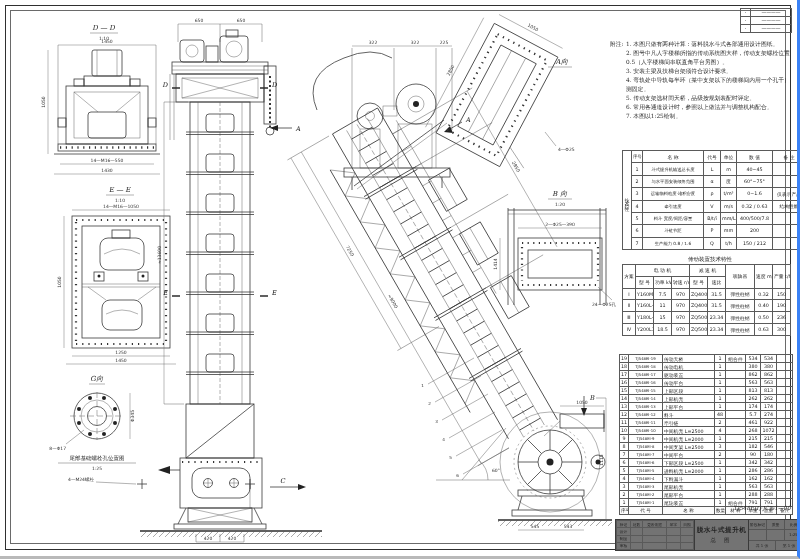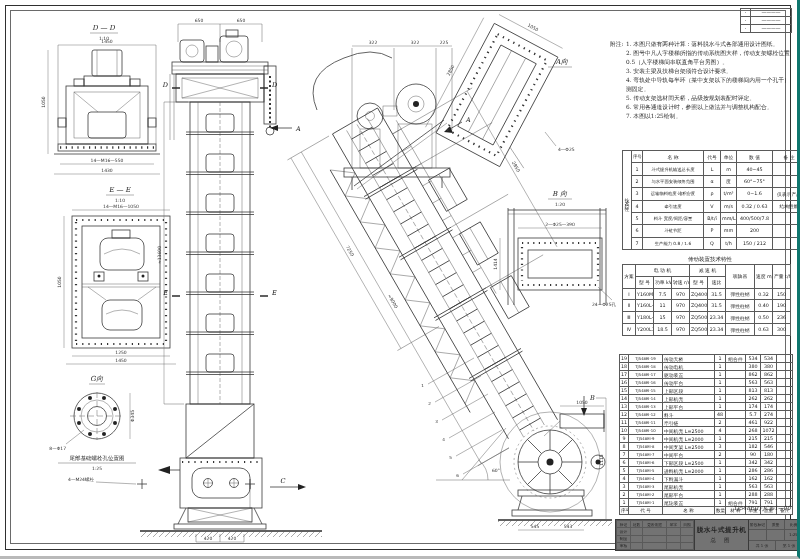--- a/index.html
+++ b/index.html
@@ -1,17 +1,17 @@
 <!DOCTYPE html>
 <html><head>
 <meta charset="utf-8">
 <style>
   html,body{margin:0;padding:0;background:#ffffff;}
   .sheet{position:relative;width:800px;height:559px;background:#ffffff;overflow:hidden;
-         font-family:"DejaVu Sans",sans-serif;border-right:3px solid #0f766e;border-bottom:3px solid #b9b9b9;box-sizing:border-box;}
+         font-family:"DejaVu Sans",sans-serif;border-right:3px solid #3b82f6;border-bottom:3px solid #b9b9b9;box-sizing:border-box;}
   .border-outer{position:absolute;left:5px;top:5px;right:6px;bottom:6px;border:1.4px solid #2f2f2f;pointer-events:none;}
   .border-inner{position:absolute;left:10px;top:10px;right:11px;bottom:12px;border:0.8px solid #6a6a6a;pointer-events:none;}
   svg{position:absolute;left:0;top:0;}
   .ln{fill:none;stroke:#3b3b3b;stroke-width:0.8;}
   .ln2{fill:none;stroke:#2d2d2d;stroke-width:1.3;}
   .lt{fill:none;stroke:#555;stroke-width:0.45;}
   .dm{fill:none;stroke:#666;stroke-width:0.45;}
   .vl{font:italic 7px "DejaVu Serif",serif;fill:#1d1d1d;}
   .al{font:italic 6.5px "DejaVu Serif",serif;fill:#111;}
   .dt{font:4.5px "DejaVu Sans",sans-serif;fill:#333;}

